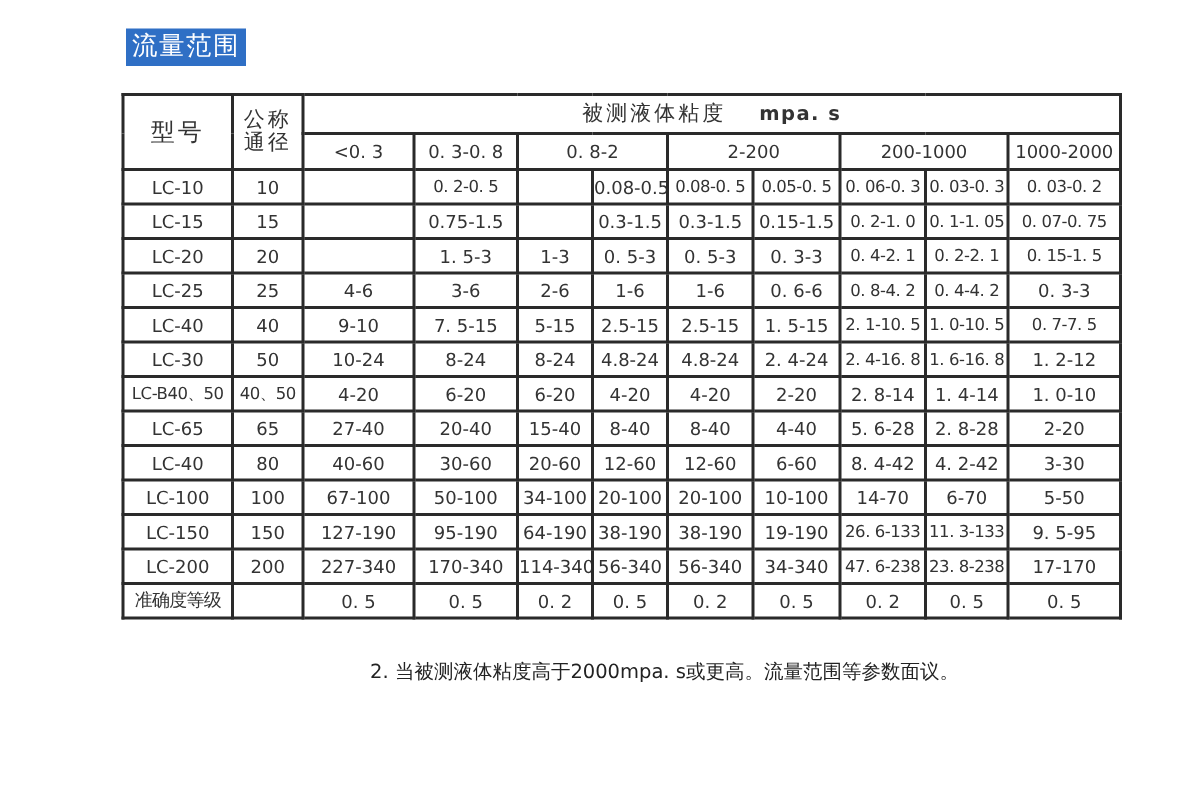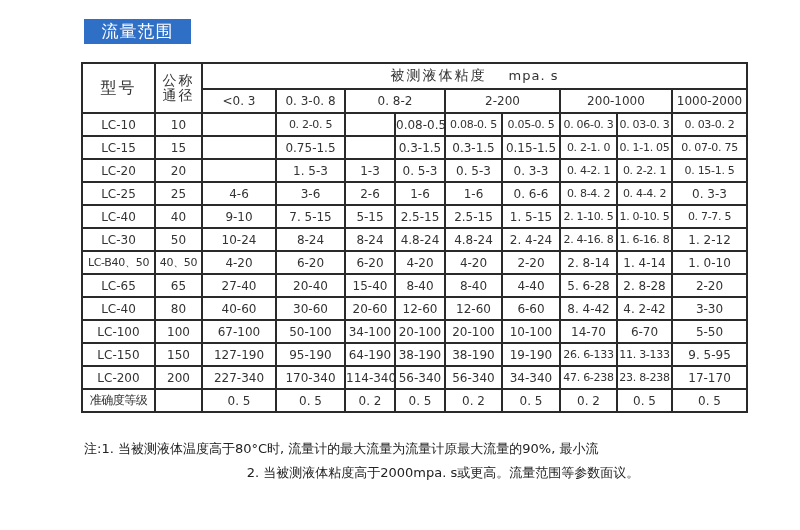--- a/index.html
+++ b/index.html
@@ -1,32 +1,32 @@
 <!DOCTYPE html>
 <html><head>
 <meta charset="utf-8">
 <style>
   html, body { margin:0; padding:0; background:#ffffff; }
   body { width:800px; height:530px; position:relative; overflow:hidden;
          font-family:"DejaVu Sans", "Liberation Sans", sans-serif; color:#222; }
-  .title-badge { position:absolute; left:84px; top:19px; width:107px; height:25px;
+  .title-badge { position:absolute; left:84px; top:19px; width:80px; height:25px;
          background:#2f6fc5; color:#fff; font-size:17px; line-height:25px; text-align:center;
          letter-spacing:1px; }
   table.spec { position:absolute; left:81px; top:62px; border-collapse:collapse;
          table-layout:fixed; width:665px; }
   table.spec td, table.spec th { border:2px solid #2a2a2a; padding:0; text-align:center;
          vertical-align:middle; font-weight:normal; font-size:12px; white-space:nowrap;
          overflow:hidden; color:#333; }
   table.spec tr.hdr1 th { height:24px; }
   table.spec tr.hdr2 th { height:22px; }
   table.spec tr.row td { height:21px; }
   .model-hdr { font-size:16px !important; letter-spacing:2px; }
   .dn-hdr { font-size:14px !important; line-height:15px; letter-spacing:2px; }
   .visc-hdr { font-size:14px !important; letter-spacing:2px; }
-  .visc-hdr .unit { margin-left:22px; letter-spacing:1px; font-size:13px; }
+  .visc-hdr .unit { margin-left:22px; letter-spacing:1px; font-size:13px;font-weight:bold; }
   .small { font-size:11px !important; letter-spacing:-0.3px; }
   .acc-label { font-size:12px !important; letter-spacing:-0.5px; }
   .notes { position:absolute; left:84px; top:437px; width:690px; font-size:13px; color:#222;
          line-height:24px; }
   .notes .line2 { padding-left:49px; }
   .notes .line3 { padding-left:28px;text-align:center; }
 </style>
 </head>
 <body>
 
@@ -230,15 +230,14 @@
     <td>0. 2</td>
     <td>0. 5</td>
     <td>0. 2</td>
     <td>0. 5</td>
     <td>0. 5</td>
   </tr>
 </tbody>
   </table>
 
 <div class="notes">
-  <div>注:1. 当被测液体温度高于80°C时, 流量计的最大流量为流量计原最大流量的90%, 最小流</div>
   <div class="line3">2. 当被测液体粘度高于2000mpa. s或更高。流量范围等参数面议。</div>
 </div>
 
 </body></html>

